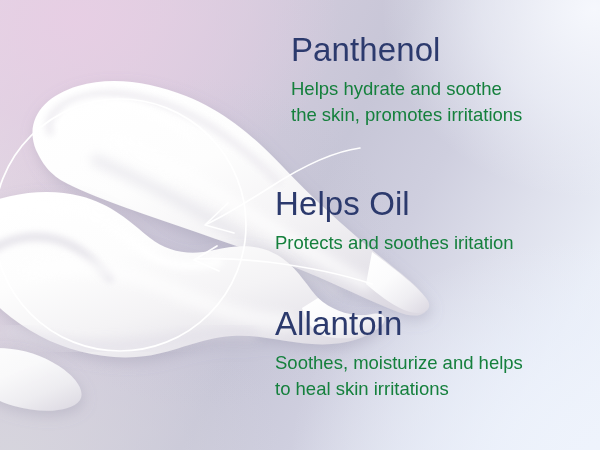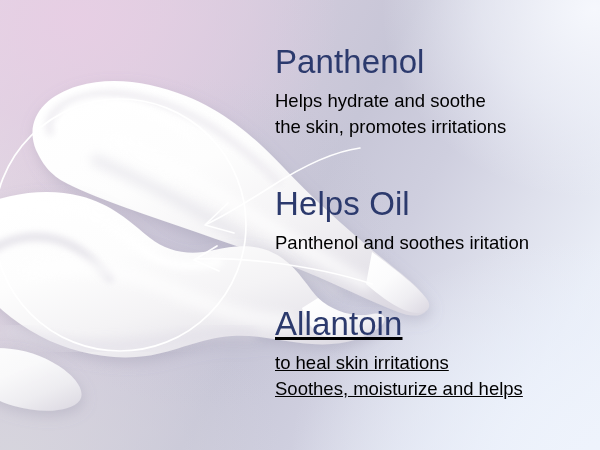--- a/index.html
+++ b/index.html
@@ -82,37 +82,37 @@
 
   
   .text-col {
     position: absolute;
     left: 275px;
     top: 0;
     width: 320px;
     height: 450px;
   }
   .block { position: absolute; left: 0; }
-  .block-panthenol { top: 44px; }
+  .block-panthenol { top: 32px; margin-left: 16px; }
   .block-jojoba   { top: 186px; }
-  .block-allantoin{ top: 306px; text-decoration: underline; }
+  .block-allantoin{ top: 306px; }
 
   .heading {
     font-size: 33px;
     font-weight: 300;
     letter-spacing: 0.1px;
     color: #2c3a6d;
     line-height: 1.12;
     margin: 0 0 7px 0;
     white-space: nowrap;
   }
   .body {
     font-size: 18.5px;
     font-weight: 400;
-    color: #000000;
+    color: #15803d;
     line-height: 26.5px;
     margin: 0;
     letter-spacing: 0.0px;
   }
   .body .ln { display: block; white-space: nowrap; }
 </style>
 </head>
 <body>
 
 <div id="canvas">
@@ -270,26 +270,26 @@
       <h2 class="heading">Panthenol</h2>
       <p class="body">
         <span class="ln">Helps hydrate and soothe</span>
         <span class="ln">the skin, promotes irritations</span>
       </p>
     </div>
 
     <div class="block block-jojoba">
       <h2 class="heading">Helps Oil</h2>
       <p class="body">
-        <span class="ln">Panthenol and soothes iritation</span>
+        <span class="ln">Protects and soothes iritation</span>
       </p>
     </div>
 
     <div class="block block-allantoin">
       <h2 class="heading">Allantoin</h2>
       <p class="body">
+        <span class="ln">Soothes, moisturize and helps</span>
         <span class="ln">to heal skin irritations</span>
-        <span class="ln">Soothes, moisturize and helps</span>
       </p>
     </div>
 
   </div>
 </div>
 
 </body></html>

